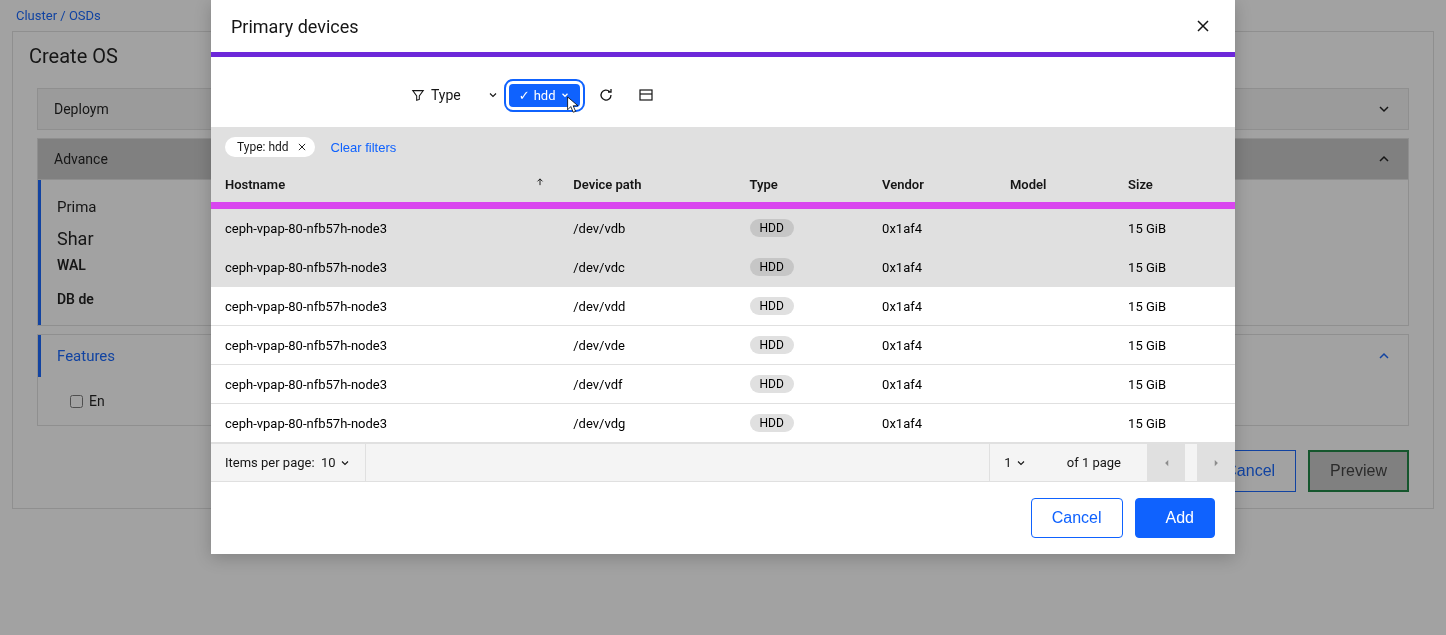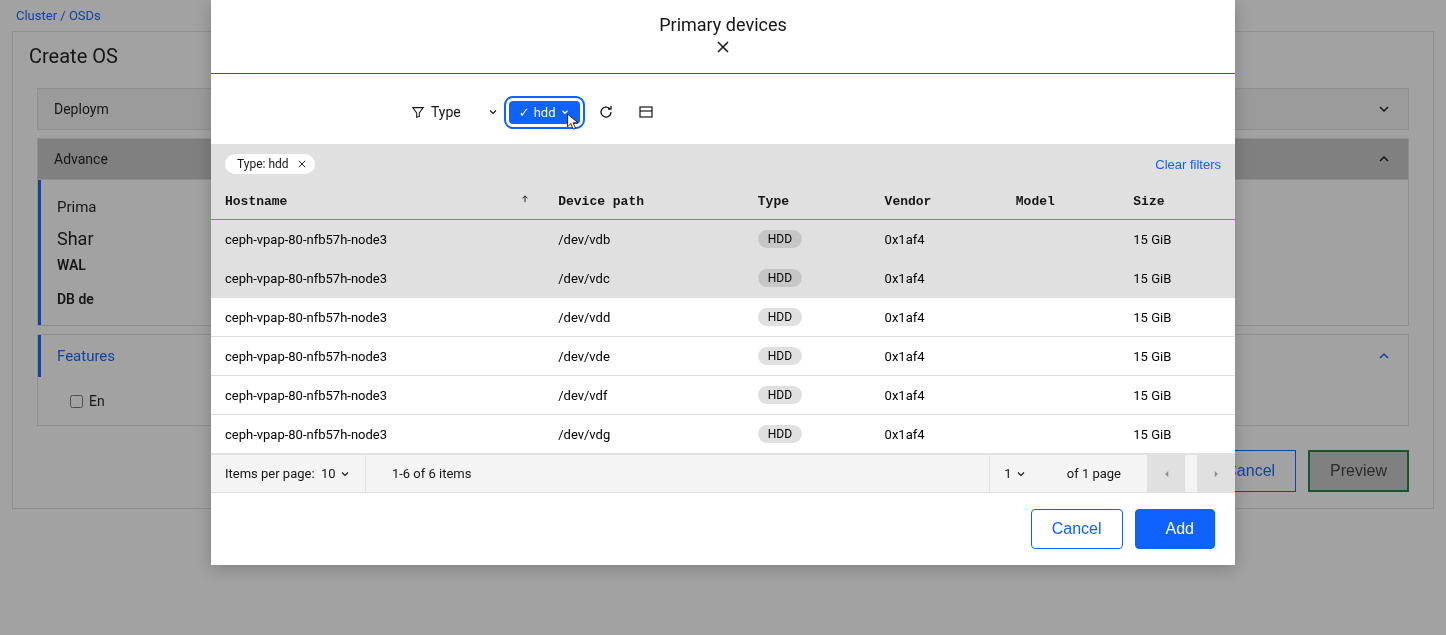--- a/index.html
+++ b/index.html
@@ -121,22 +121,21 @@
     margin-top: 0;
     box-shadow: 0 4px 16px rgba(0,0,0,0.2);
     display: flex;
     flex-direction: column;
   }
   .modal-header {
     display: flex;
     align-items: center;
     justify-content: space-between;
     padding: 14px 20px;
-    border-bottom: 1px solid #6d28d9;
-    flex-direction: column;
+    border-bottom: 5px solid #6d28d9;
   }
   .modal-title { font-size: 18px; font-weight: 400; }
   .close-btn {
     width: 24px; height: 24px;
     background: none; border: none;
     cursor: pointer;
     display: flex; align-items: center; justify-content: center;
   }
   .toolbar {
     display: flex;
@@ -181,21 +180,21 @@
   .icon-btn {
     width: 28px; height: 28px;
     background: none; border: none; cursor: pointer;
     display: flex; align-items: center; justify-content: center;
     color: #161616;
   }
   .filter-strip {
     background: #e0e0e0;
     padding: 10px 14px;
     display: flex;
-    justify-content: space-between;
+    justify-content: flex-start;
     align-items: center;
     gap: 16px;
   }
   .pill {
     background: #fff;
     border-radius: 12px;
     padding: 3px 8px 3px 12px;
     font-size: 12px;
     display: inline-flex;
     align-items: center;
@@ -210,23 +209,22 @@
   }
   table {
     width: 100%;
     border-collapse: collapse;
   }
   thead th {
     text-align: left;
     font-weight: 600;
     font-size: 13px;
     padding: 10px 14px;
-    border-bottom: 1px solid #d946ef;
+    border-bottom: 7px solid #d946ef;
     background: #e0e0e0;
-    font-family: Liberation Mono, monospace;
   }
   tbody td {
     padding: 10px 14px;
     font-size: 13px;
     border-bottom: 1px solid #e0e0e0;
     color: #000000;
   }
   tbody tr.selected td { background: #e0e0e0; }
   .hdd-chip {
     display: inline-block;
@@ -471,21 +469,20 @@
       <div class="left">
         <span class="cell border-right">
           <span>Items per page:</span>
           &nbsp;&nbsp;
           <span>10</span>
           &nbsp;
           <svg width="12" height="12" viewBox="0 0 16 16">
               <path d="M4 6l4 4 4-4" stroke="#161616" stroke-width="1.5" fill="none"></path>
             </svg>
         </span>
-        <span class="cell">1-6 of 6 items</span>
       </div>
       <div class="right">
         <span class="cell border-left">
           <span>1</span>
           &nbsp;
           <svg width="12" height="12" viewBox="0 0 16 16">
               <path d="M4 6l4 4 4-4" stroke="#161616" stroke-width="1.5" fill="none"></path>
             </svg>
         </span>
         <span class="cell">of 1 page</span>

